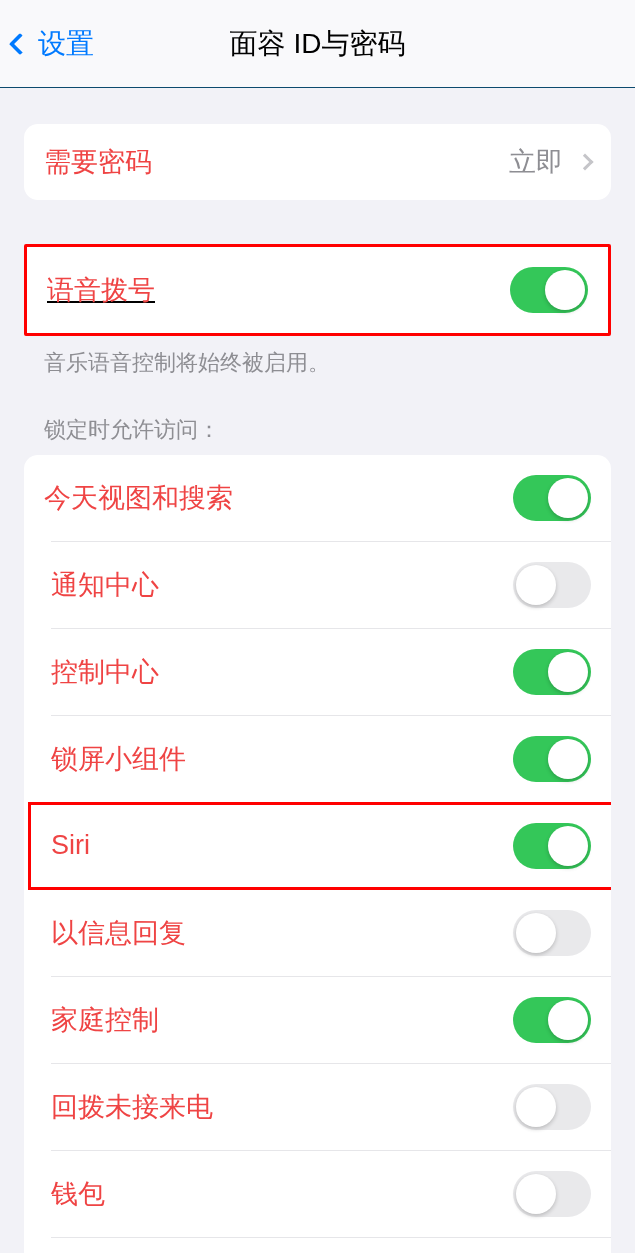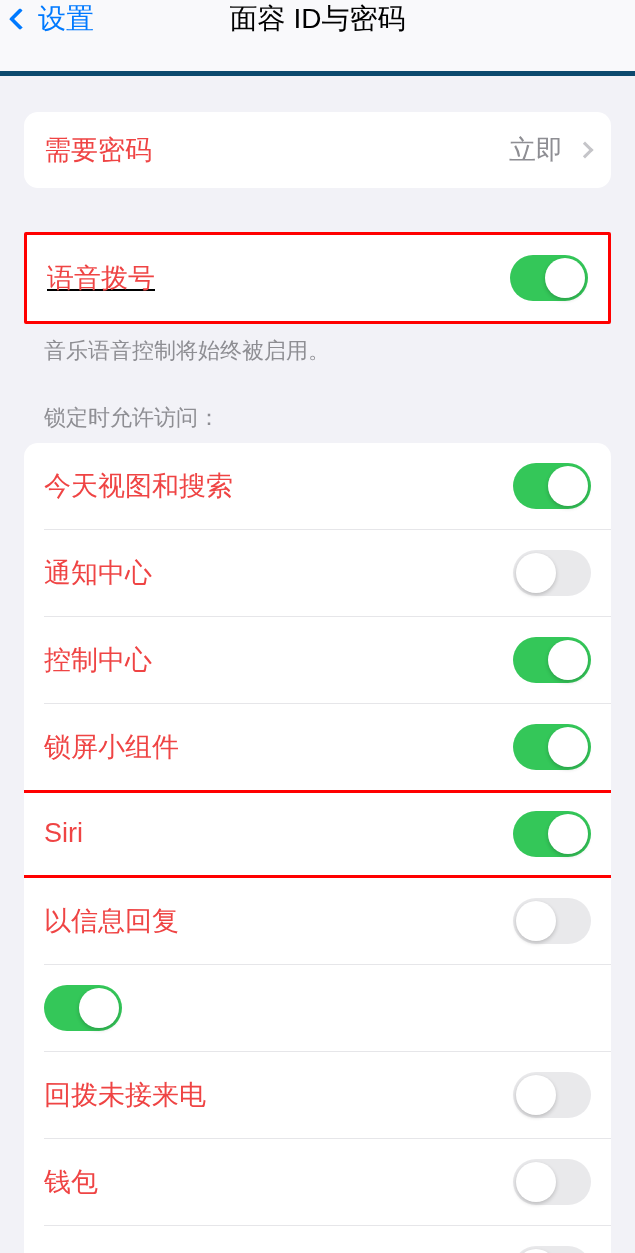--- a/index.html
+++ b/index.html
@@ -9,24 +9,24 @@
       font-family: -apple-system, BlinkMacSystemFont, "Segoe UI", Helvetica, Arial, sans-serif;
     }
     body {
       width: 635px;
       height: 1253px;
       background: #f2f2f7;
       overflow: hidden;
     }
     .header {
       display: flex;
-      align-items: flex-start;
-      height: 76px;
+      align-items: center;
+      height: 88px;
       background: #f9f9fb;
-      border-bottom: 5px solid #0c4a6e;
+      border-bottom: 1px solid #0c4a6e;
       position: relative;
     }
     .back-btn {
       display: flex;
       align-items: center;
       color: #007aff;
       font-size: 28px;
       padding-left: 12px;
       cursor: pointer;
     }
@@ -61,21 +61,21 @@
     }
     .row {
       display: flex;
       align-items: center;
       justify-content: space-between;
       padding: 20px 20px;
       min-height: 76px;
     }
     .row + .row {
       border-top: 1px solid #e6e6e9;
-      margin-left: 20px;
+      margin-left: 27px;
       padding-left: 0;
     }
     .row-label {
       font-size: 27px;
       color: #ef4444;
     }
     .row-value {
       display: flex;
       align-items: center;
       color: #8e8e93;
@@ -204,20 +204,21 @@
         </div>
       <div style="position:absolute;left:-23px;right:-3px;top:-1px;bottom:-1px;border:3px solid #ff0000;pointer-events:none;"></div>
     </div>
     <div class="row">
       <span class="row-label">以信息回复</span>
       <div class="toggle off">
           <div class="toggle-knob"></div>
         </div>
     </div>
     <div class="row">
+      <span class="row-label">家庭控制</span>
       <div class="toggle on">
           <div class="toggle-knob"></div>
         </div>
     </div>
     <div class="row">
       <span class="row-label">回拨未接来电</span>
       <div class="toggle off">
           <div class="toggle-knob"></div>
         </div>
     </div>

